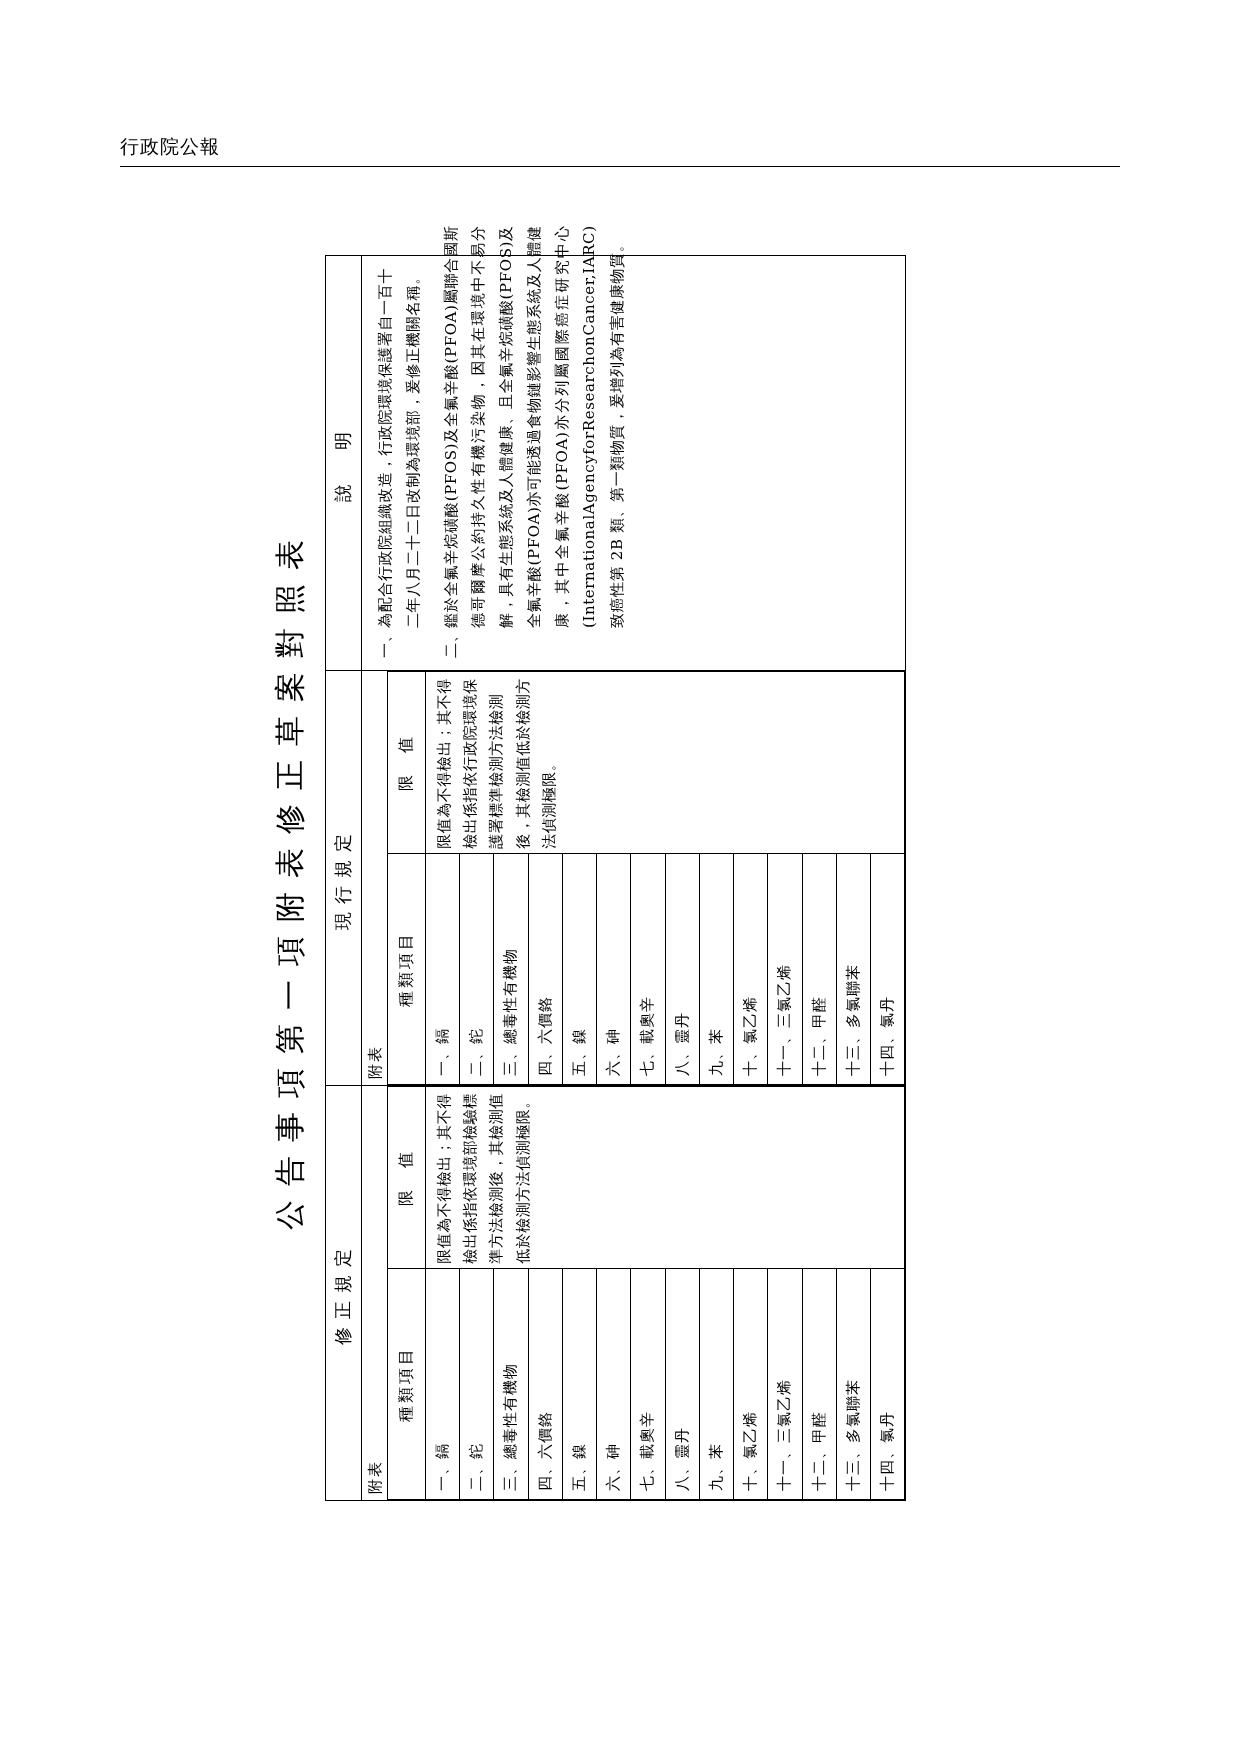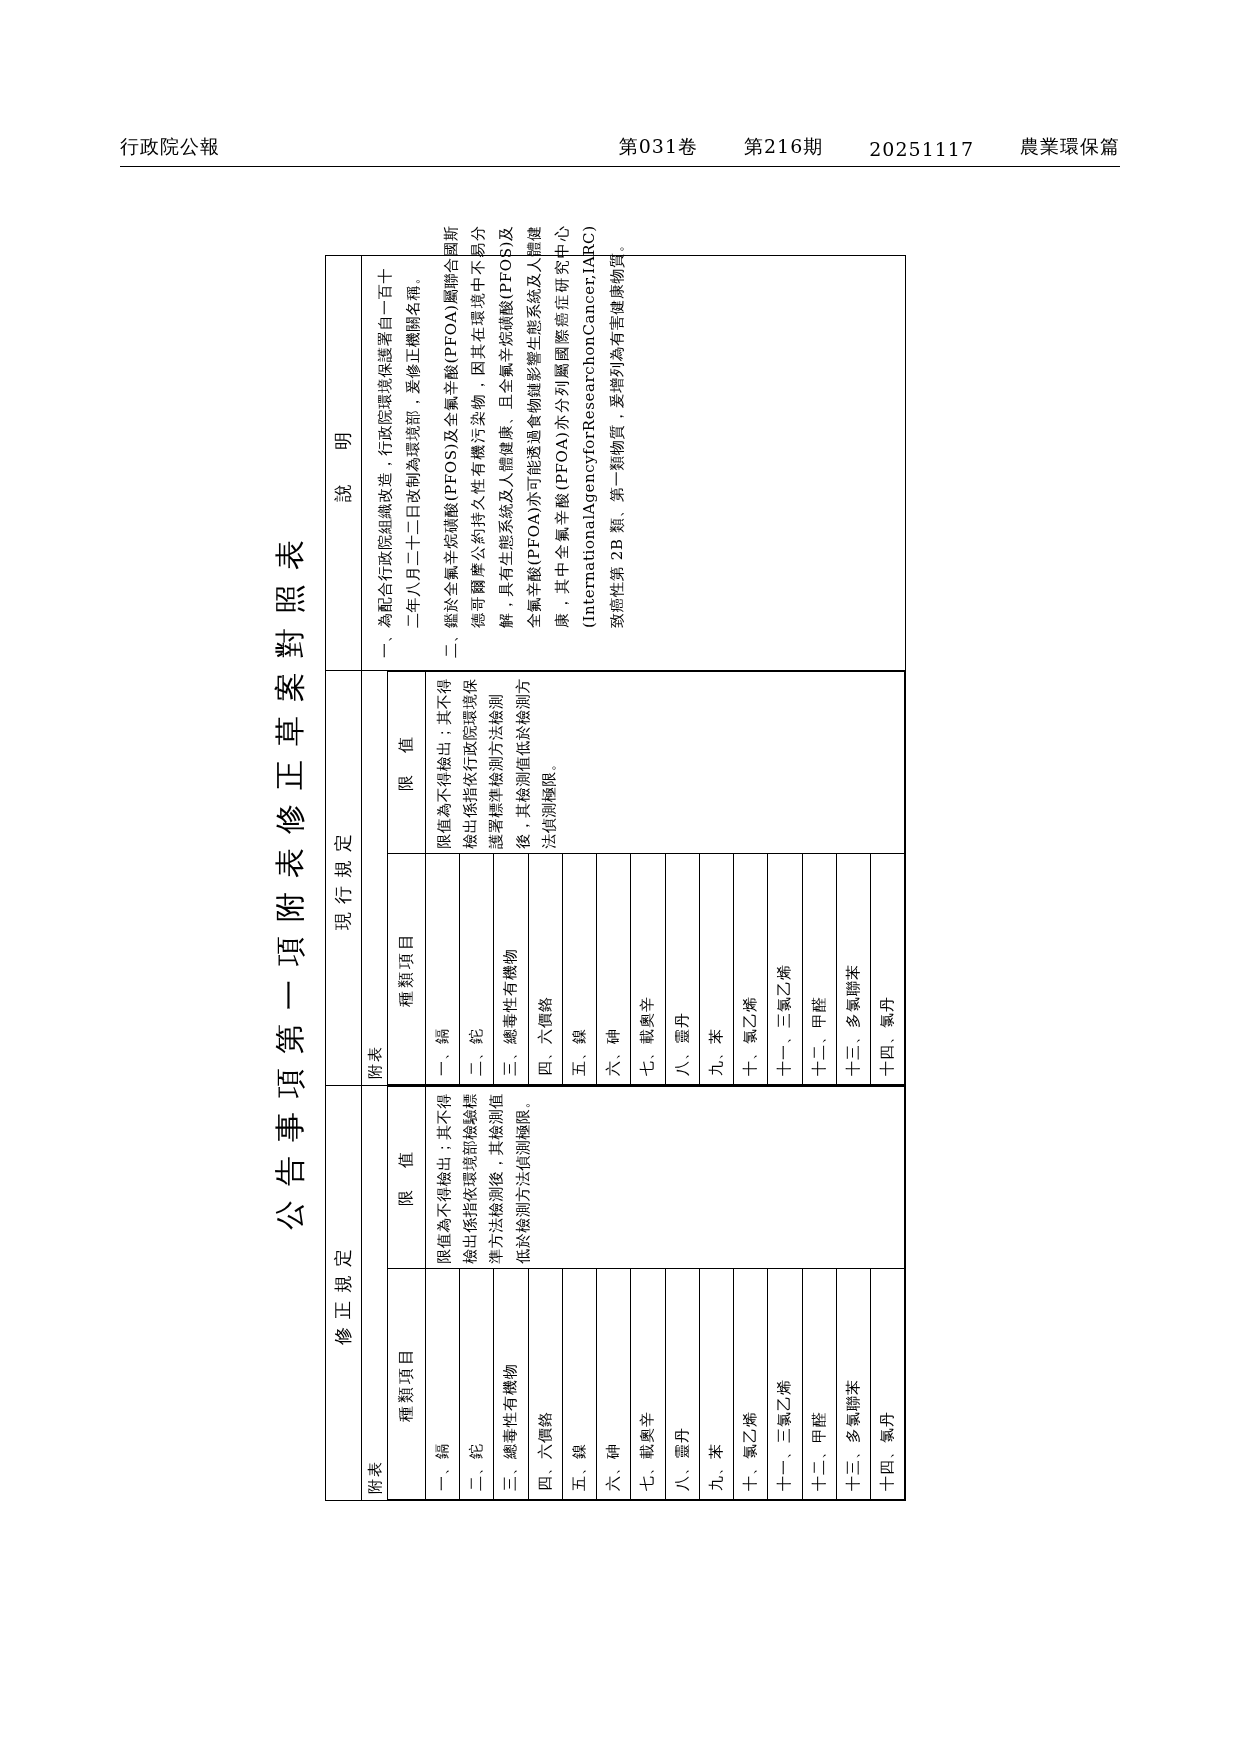--- a/index.html
+++ b/index.html
@@ -141,26 +141,20 @@
   .explain .etext {
     flex: 1 1 auto;
     text-align: justify;
   }
 </style>
 </head>
 <body>
 
 <div id="doc-header">
   <div class="hdr-left">行政院公報</div>
-  <div class="hdr-right">
-    <span>第031卷</span>
-    <span>第216期</span>
-    <span>20251117</span>
-    <span>農業環保篇</span>
-  </div>
 </div>
 
 <div id="rot-wrap">
   <div id="rot-inner">
 
     <h1 id="page-title">公告事項第一項附表修正草案對照表</h1>
 
     <table class="cmp">
       <colgroup>
         <col style="width:415px">

